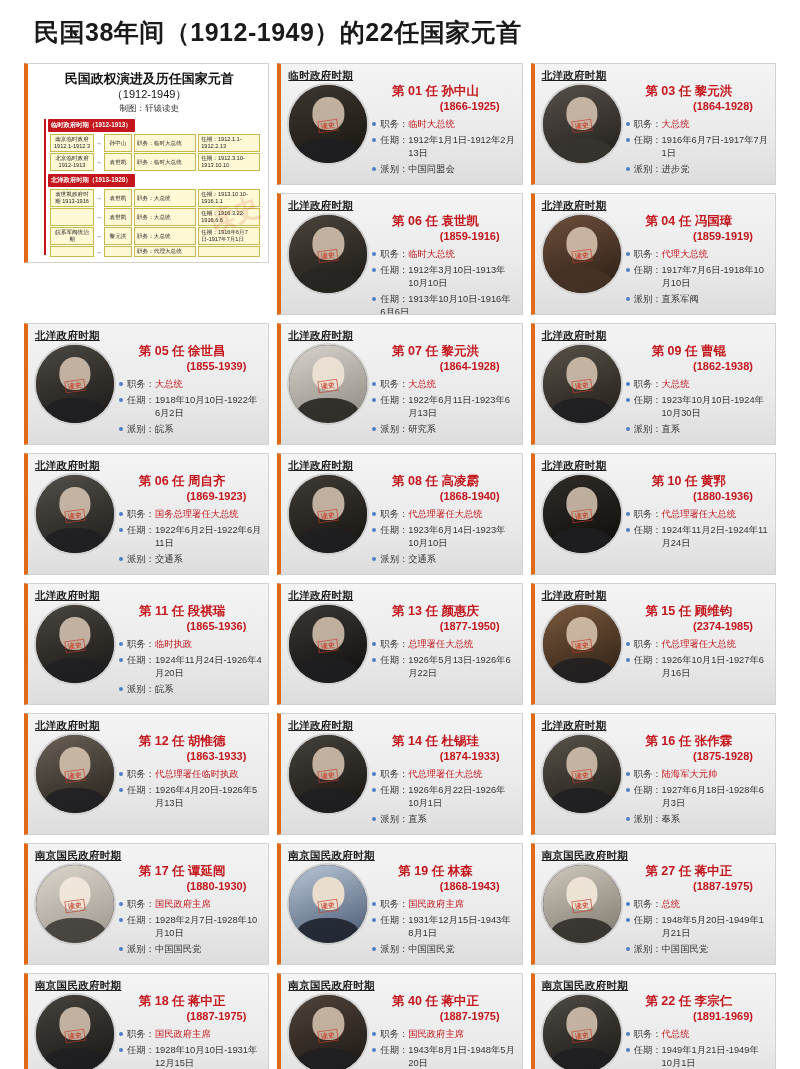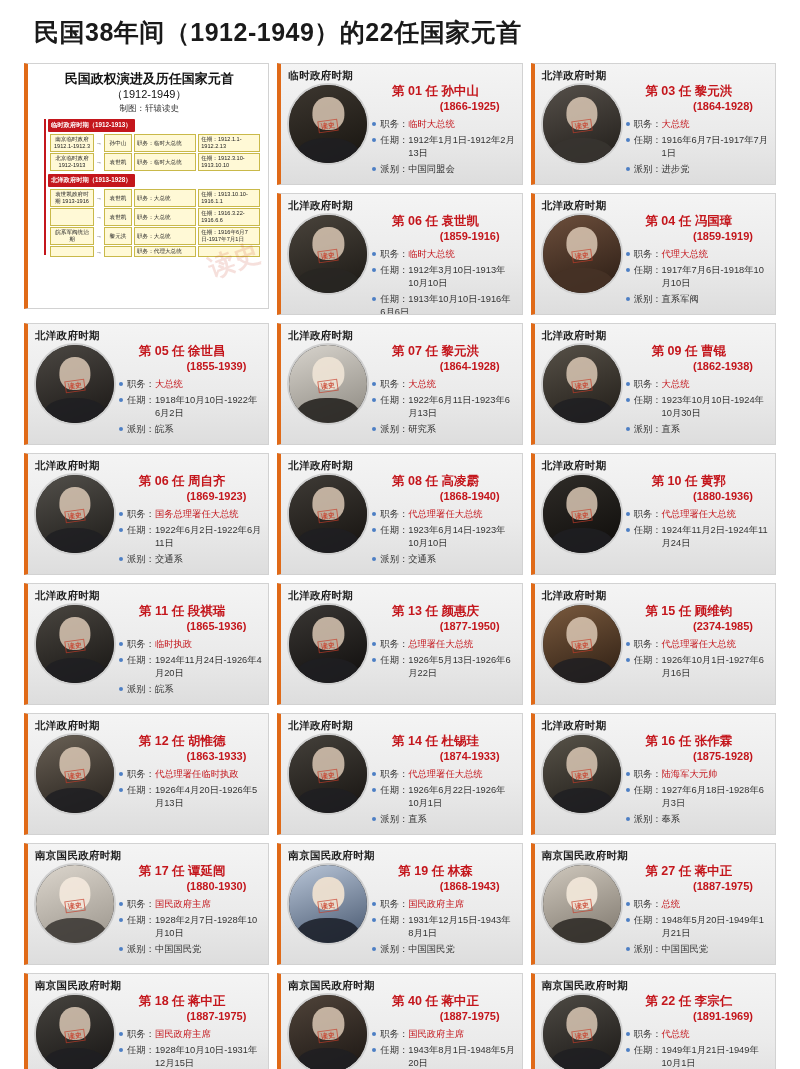--- a/index.html
+++ b/index.html
@@ -35,20 +35,21 @@
     height: 122px;
     overflow: hidden;
   }
 
   .era {
     font-size: 10.5px;
     color: #1c1c1c;
     font-weight: bold;
     padding: 5px 0 0 7px;
     letter-spacing: .3px;
+    text-decoration: underline;
   }
 
   .body {
     display: flex;
     padding: 0 6px 0 4px;
     height: calc(100% - 18px);
   }
 
   .portrait-wrap {
     width: 86px;
@@ -134,21 +135,21 @@
   }
   .f-label { color: #333; white-space: nowrap; }
   .f-val { color: #c4161c; }
   .f-val.dark { color: #333; }
 
   
   .chart-card {
     background: #ffffff;
     border: 1px solid #d2d2d2;
     border-left: 4px solid #e06a18;
-    height: 246px;
+    height: 200px;
     position: relative;
     overflow: hidden;
     padding: 6px 6px 4px 8px;
   }
   .chart-title {
     font-size: 13px;
     font-weight: bold;
     color: #111;
     text-align: center;
     line-height: 17px;

